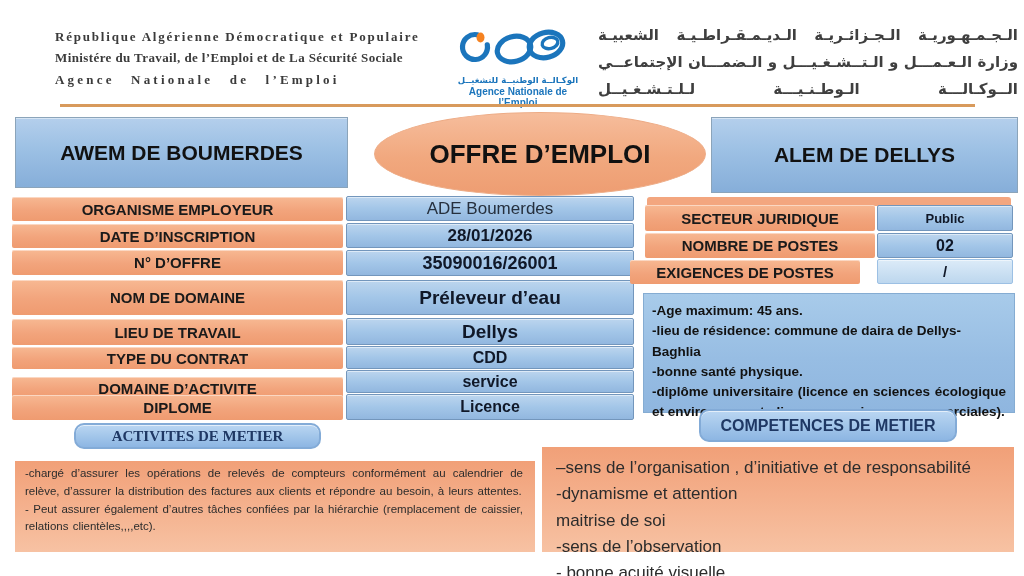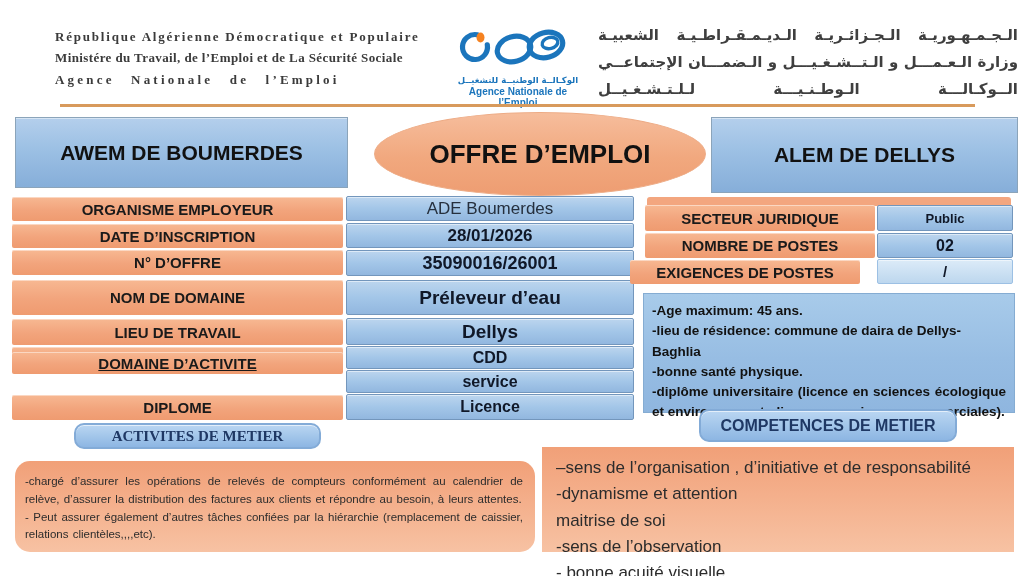--- a/index.html
+++ b/index.html
@@ -67,22 +67,22 @@
              background:linear-gradient(180deg,#bad6f2 0%,#a3c6ea 50%,#8db6e3 100%);
              border:2px solid #83abd7; border-radius:10px; color:#1f3864; font-weight:bold;
              box-shadow:inset 0 1px 0 rgba(255,255,255,.6); }
   .btn-act  { left:74px;  top:423px; width:247px; height:26px; font-size:15px;font-family:Liberation Serif, serif; }
   .btn-comp { left:699px; top:409px; width:258px; height:33px; font-size:16px; }
 
   
   .obox { position:absolute; background:linear-gradient(180deg,#f1a078 0%,#f4af8b 45%,#f7c2a3 100%);
           color:#2c2c2c; }
   .box-activities { left:15px; top:461px; width:520px; height:91px;
-                    padding:12px 12px 0 10px; font-size:11.5px; line-height:1.55;
-                    text-align:justify; word-spacing:1px;border-radius:15px; }
+                    padding:4px 12px 0 10px; font-size:11.5px; line-height:1.55;
+                    text-align:justify; word-spacing:1px; }
   .box-competences { left:542px; top:447px; width:472px; height:105px;
                      padding:8px 14px 0 14px; font-size:17px; line-height:1.55; }
 
   svg { display:block; margin:0 auto; }
 </style>
 </head>
 <body>
 
 <div class="page">
 
@@ -115,21 +115,21 @@
   <div class="bluebox box-awem">AWEM DE BOUMERDES</div>
   <div class="ellipse">OFFRE D’EMPLOI</div>
   <div class="bluebox box-alem">ALEM DE DELLYS</div>
 
   <div class="ocell" style="left:12px; top:224px; width:331px; height:24px;">DATE D’INSCRIPTION</div>
   <div class="ocell" style="left:12px; top:197px; width:331px; height:24px;">ORGANISME EMPLOYEUR</div>
   <div class="ocell" style="left:12px; top:250px; width:331px; height:25px;">N° D’OFFRE</div>
   <div class="ocell" style="left:12px; top:280px; width:331px; height:35px;">NOM DE DOMAINE</div>
   <div class="ocell" style="left:12px; top:319px; width:331px; height:26px;">LIEU DE TRAVAIL</div>
   <div class="ocell" style="left:12px; top:347px; width:331px; height:22px;">TYPE DU CONTRAT</div>
-  <div class="ocell" style="left:12px; top:352px; width:331px; height:22px;text-decoration:underline;">DOMAINE D’ACTIVITE</div>
+  <div class="ocell" style="left:12px; top:377px; width:331px; height:22px;text-decoration:underline;">DOMAINE D’ACTIVITE</div>
   <div class="ocell" style="left:12px; top:395px; width:331px; height:25px;">DIPLOME</div>
 
   <div class="bcell" style="left:346px; top:196px; width:288px; height:25px; font-size:17px; font-weight:normal; color:#26303e;">ADE Boumerdes</div>
   <div class="bcell" style="left:346px; top:223px; width:288px; height:25px; font-size:17px;">28/01/2026</div>
   <div class="bcell" style="left:346px; top:250px; width:288px; height:26px; font-size:18px;">35090016/26001</div>
   <div class="bcell" style="left:346px; top:280px; width:288px; height:35px; font-size:19px;">Préleveur d’eau</div>
   <div class="bcell" style="left:346px; top:318px; width:288px; height:27px; font-size:19px;">Dellys</div>
   <div class="bcell" style="left:346px; top:346px; width:288px; height:23px; font-size:16px;">CDD</div>
   <div class="bcell" style="left:346px; top:370px; width:288px; height:23px; font-size:16px;">service</div>
   <div class="bcell" style="left:346px; top:394px; width:288px; height:26px; font-size:16px;">Licence</div>

